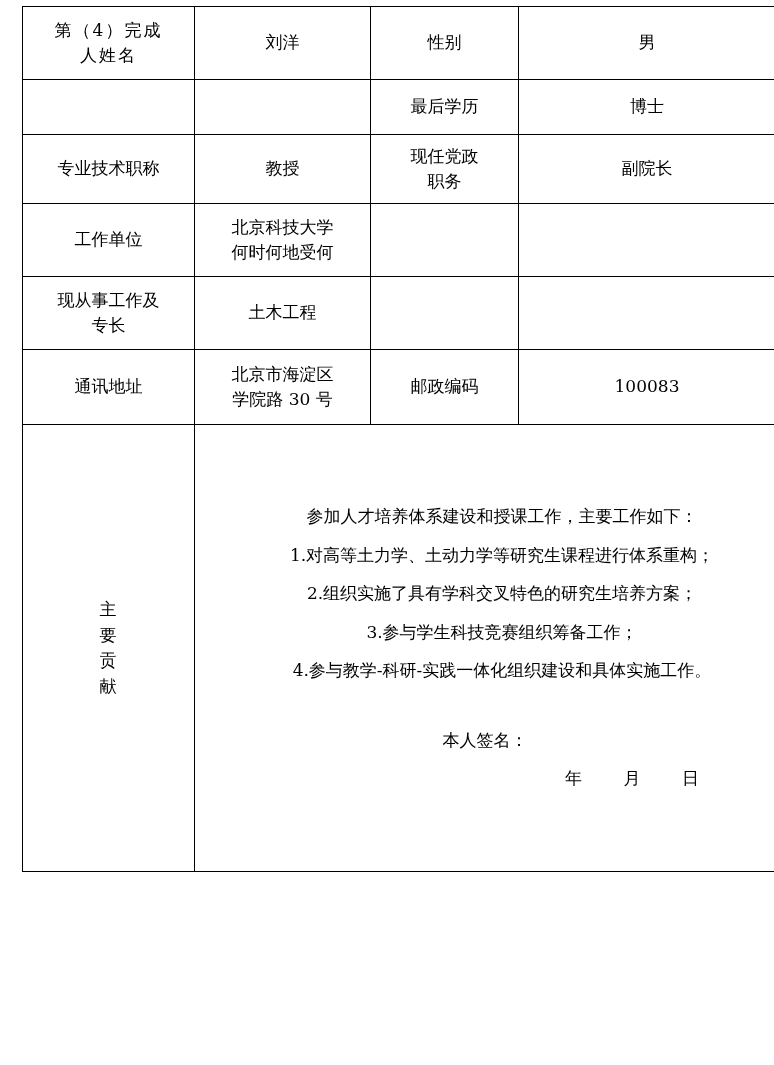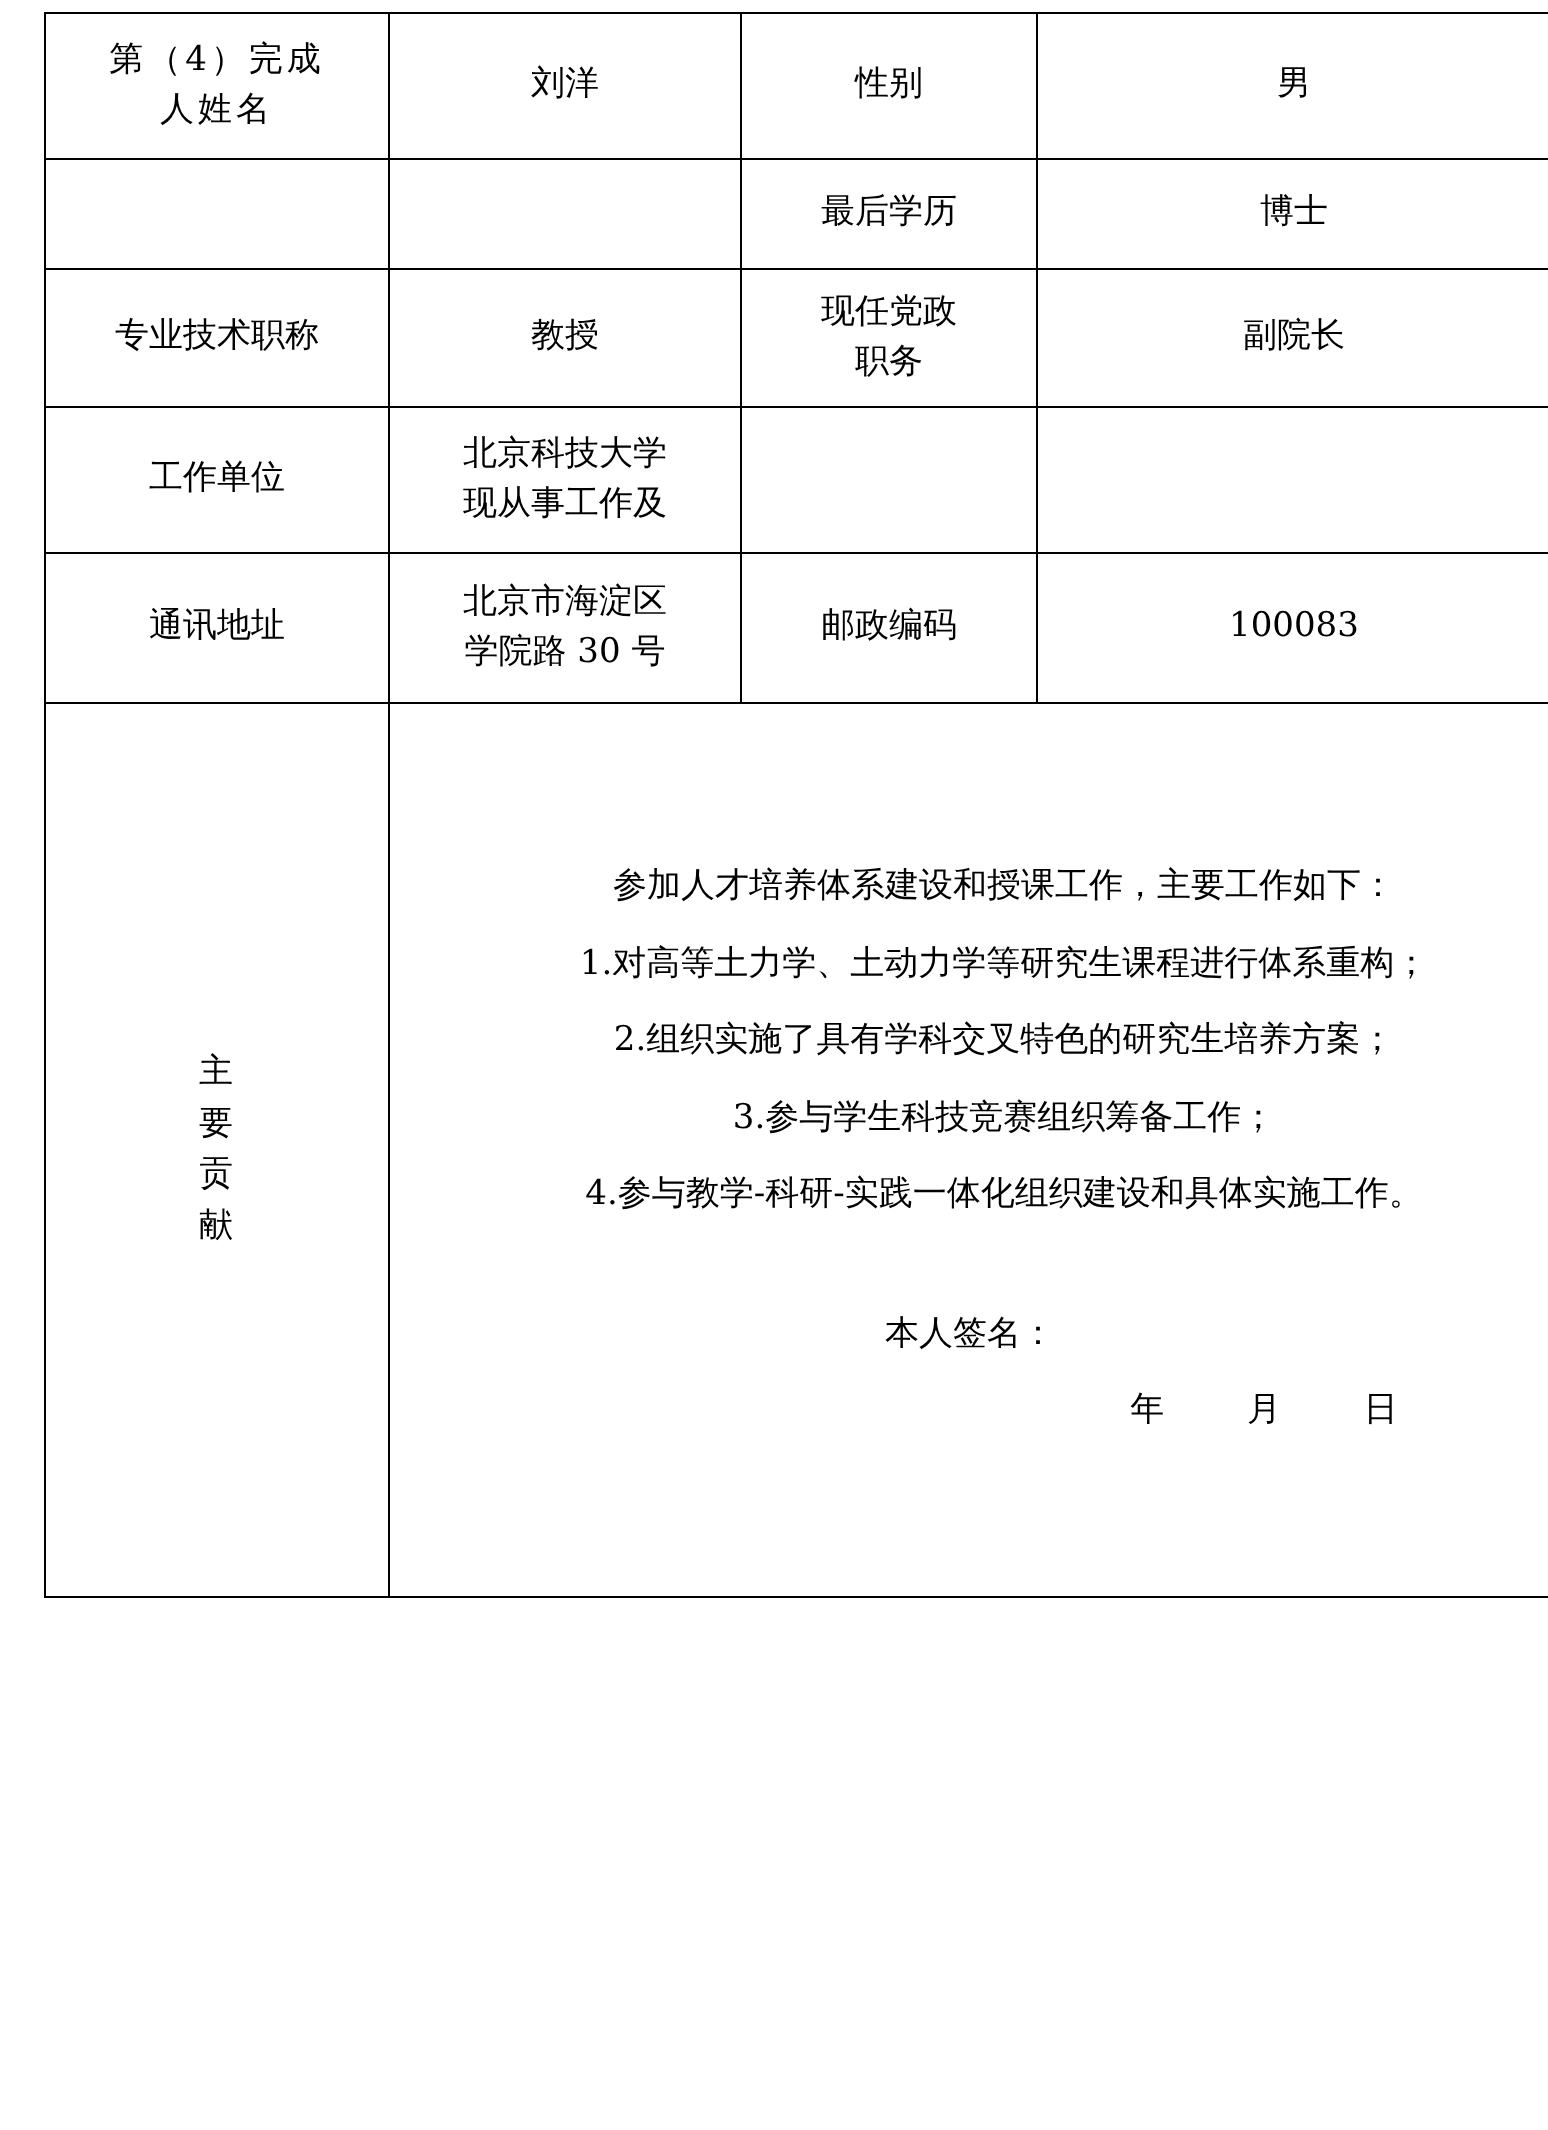--- a/index.html
+++ b/index.html
@@ -127,26 +127,35 @@
           <div class="cell-lines">现任党政</div>
           <div class="cell-lines">职务</div>
         </td>
         <td>副院长</td>
       </tr>
 
       <tr class="row-h5">
         <td>工作单位</td>
         <td>
           <div class="cell-lines">北京科技大学</div>
-          <div class="cell-lines">现从事工作及</div>
+          <div class="cell-lines">何时何地受何</div>
         </td>
         <td></td>
         <td></td>
       </tr>
 
+      <tr class="row-h6">
+        <td>
+          <div class="cell-lines">现从事工作及</div>
+          <div class="cell-lines">专长</div>
+        </td>
+        <td>土木工程</td>
+        <td></td>
+        <td></td>
+      </tr>
 
       <tr class="row-h7">
         <td>通讯地址</td>
         <td>
           <div class="cell-lines">北京市海淀区</div>
           <div class="cell-lines">学院路 30 号</div>
         </td>
         <td>邮政编码</td>
         <td>100083</td>
       </tr>

